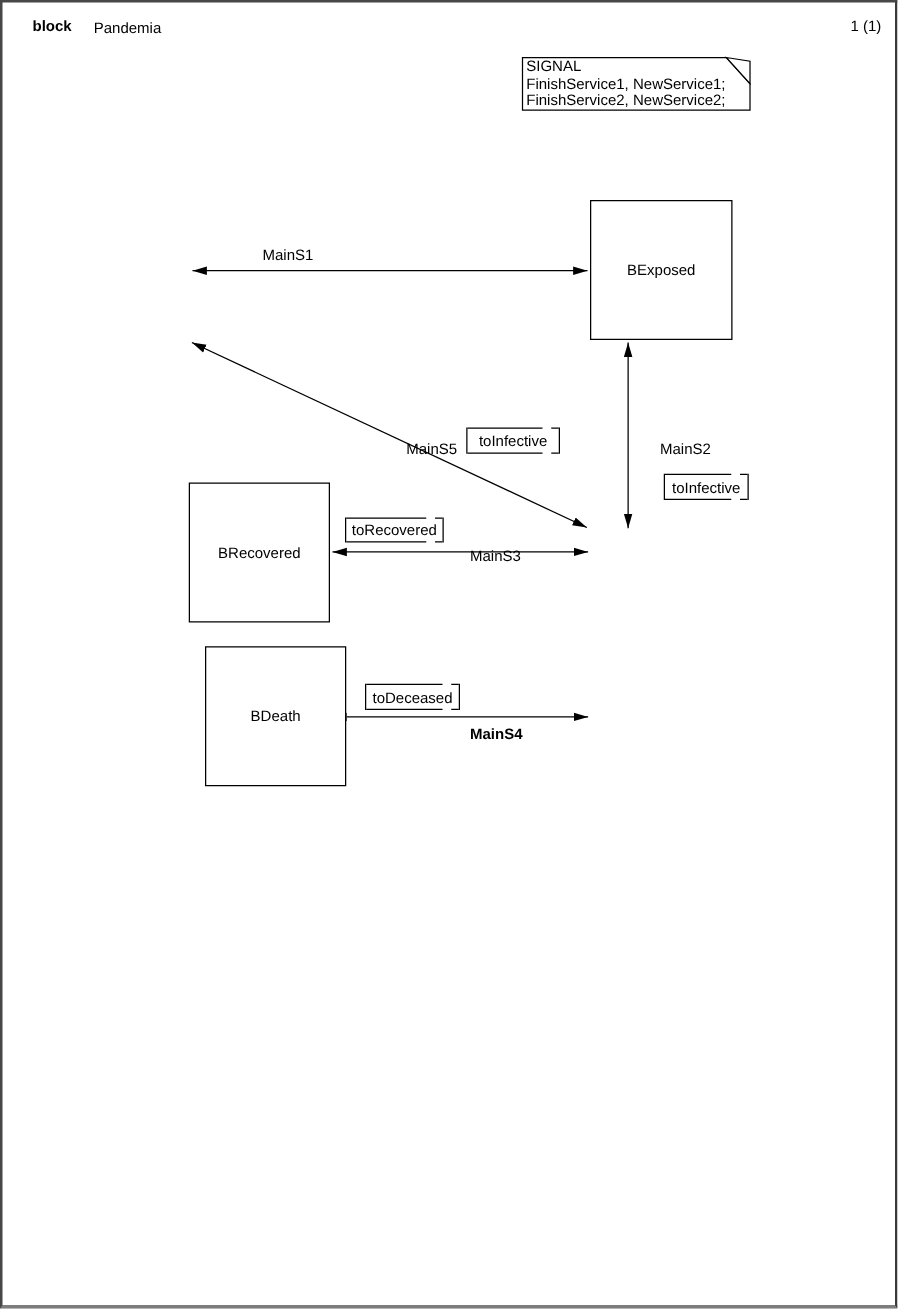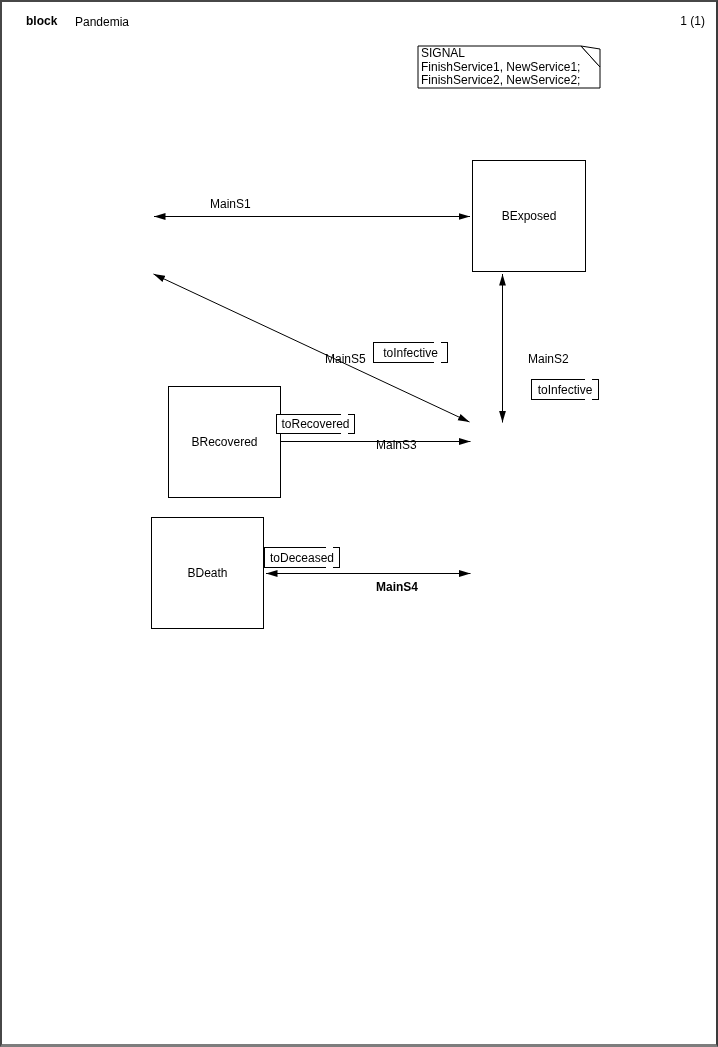--- a/index.html
+++ b/index.html
@@ -85,40 +85,40 @@
 
     <div class="textsym-content">
       <div>SIGNAL</div>
       <div>FinishService1, NewService1;</div>
       <div>FinishService2, NewService2;</div>
     </div>
 
     <div class="block" style="left:472px;top:160px;width:114px;height:112px;">
       <span>BExposed</span>
     </div>
-    <div class="block" style="left:168px;top:386px;width:113px;height:112px;">
+    <div class="block" style="left:151px;top:386px;width:113px;height:112px;">
       <span>BRecovered</span>
     </div>
-    <div class="block" style="left:151px;top:517px;width:113px;height:112px;">
+    <div class="block" style="left:164px;top:517px;width:113px;height:112px;">
       <span>BDeath</span>
     </div>
 
     <div class="chan-label" style="left:210px;top:197px;">MainS1</div>
     <div class="chan-label" style="left:516px;top:352px;margin-left:12px;">MainS2</div>
     <div class="chan-label" style="left:376px;top:438px;">MainS3</div>
     <div class="chan-label" style="left:376px;top:580px;font-weight:bold;">MainS4</div>
     <div class="chan-label" style="left:325px;top:352px;">MainS5</div>
 
     <div class="siglist" style="left:531px;top:379px;width:68px;height:21px;">
       <span>toInfective</span>
     </div>
     <div class="siglist" style="left:276px;top:414px;width:79px;height:20px;align-items:center;">
       <span>toRecovered</span>
     </div>
-    <div class="siglist" style="left:264px;top:547px;width:76px;height:21px;">
+    <div class="siglist" style="left:292px;top:547px;width:76px;height:21px;">
       <span>toDeceased</span>
     </div>
     <div class="siglist" style="left:373px;top:342px;width:75px;height:21px;">
       <span>toInfective</span>
     </div>
 
   </div>
 </div>
 
 </body></html>

